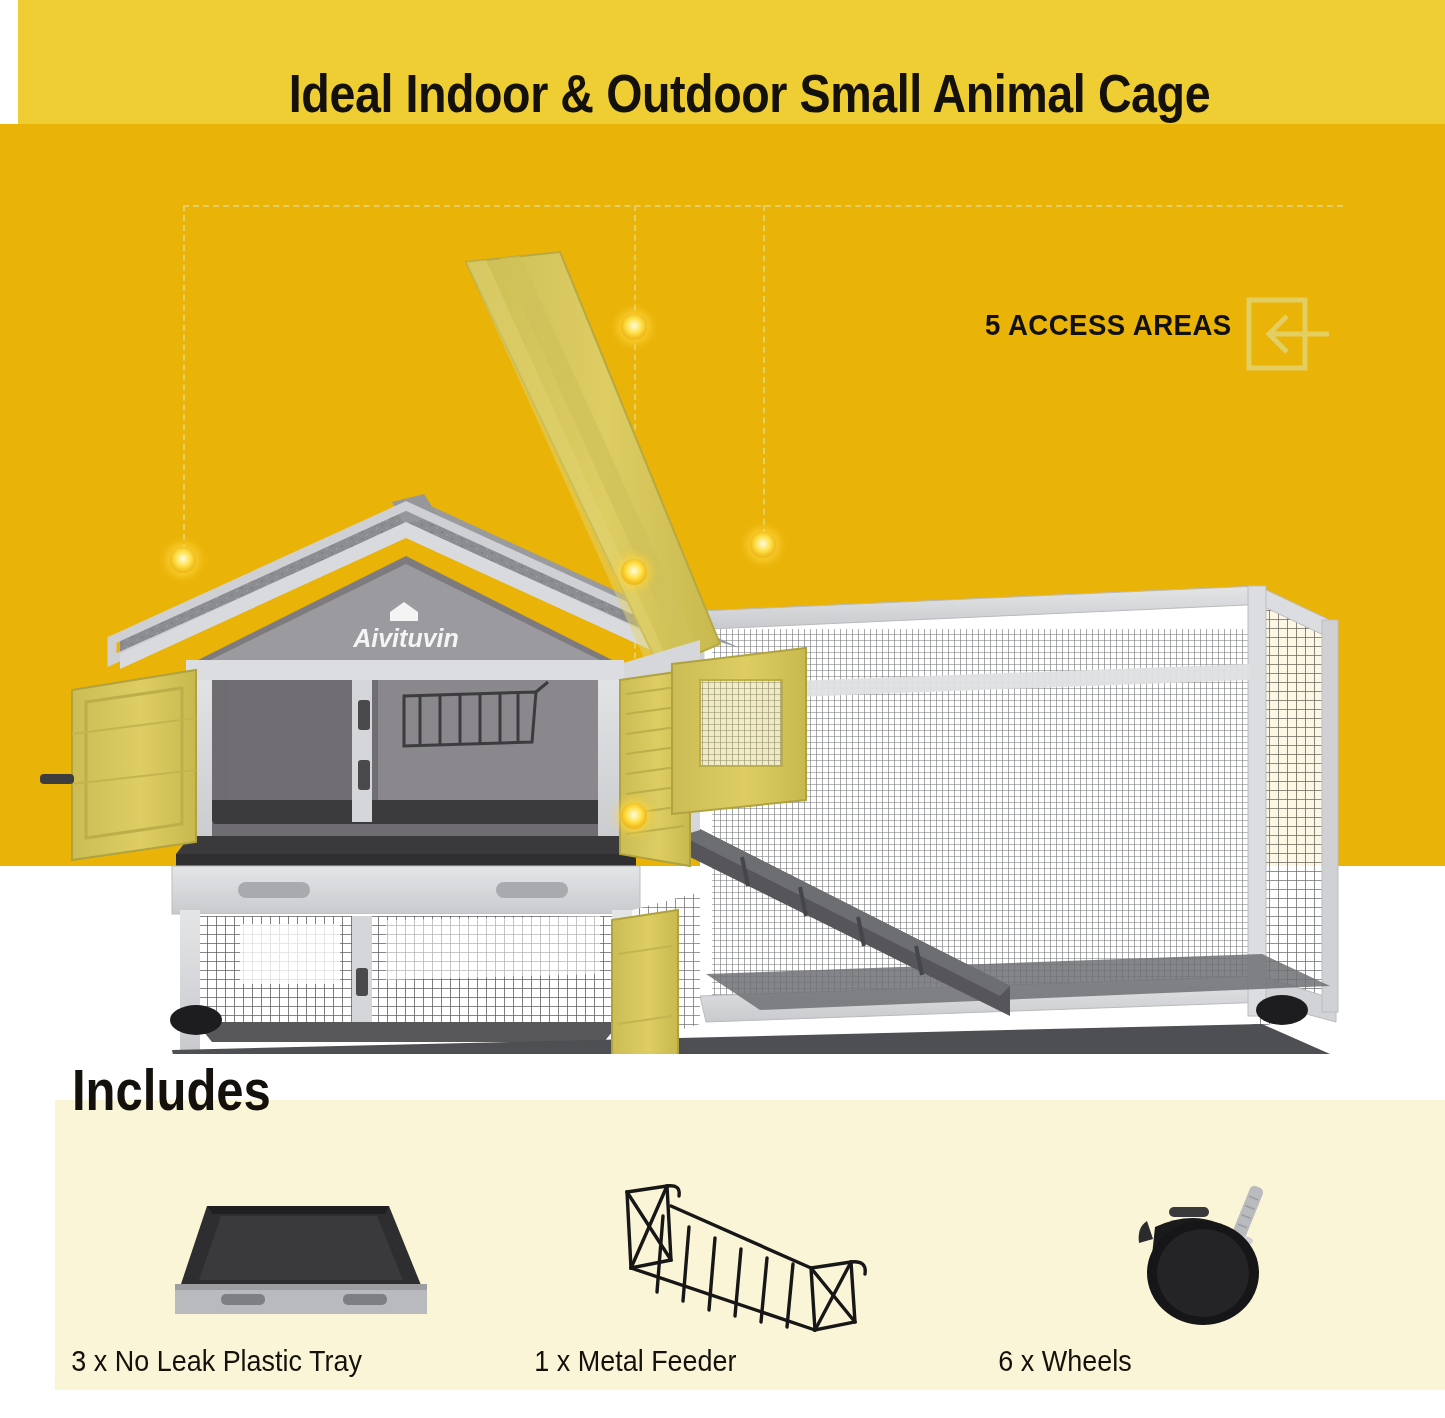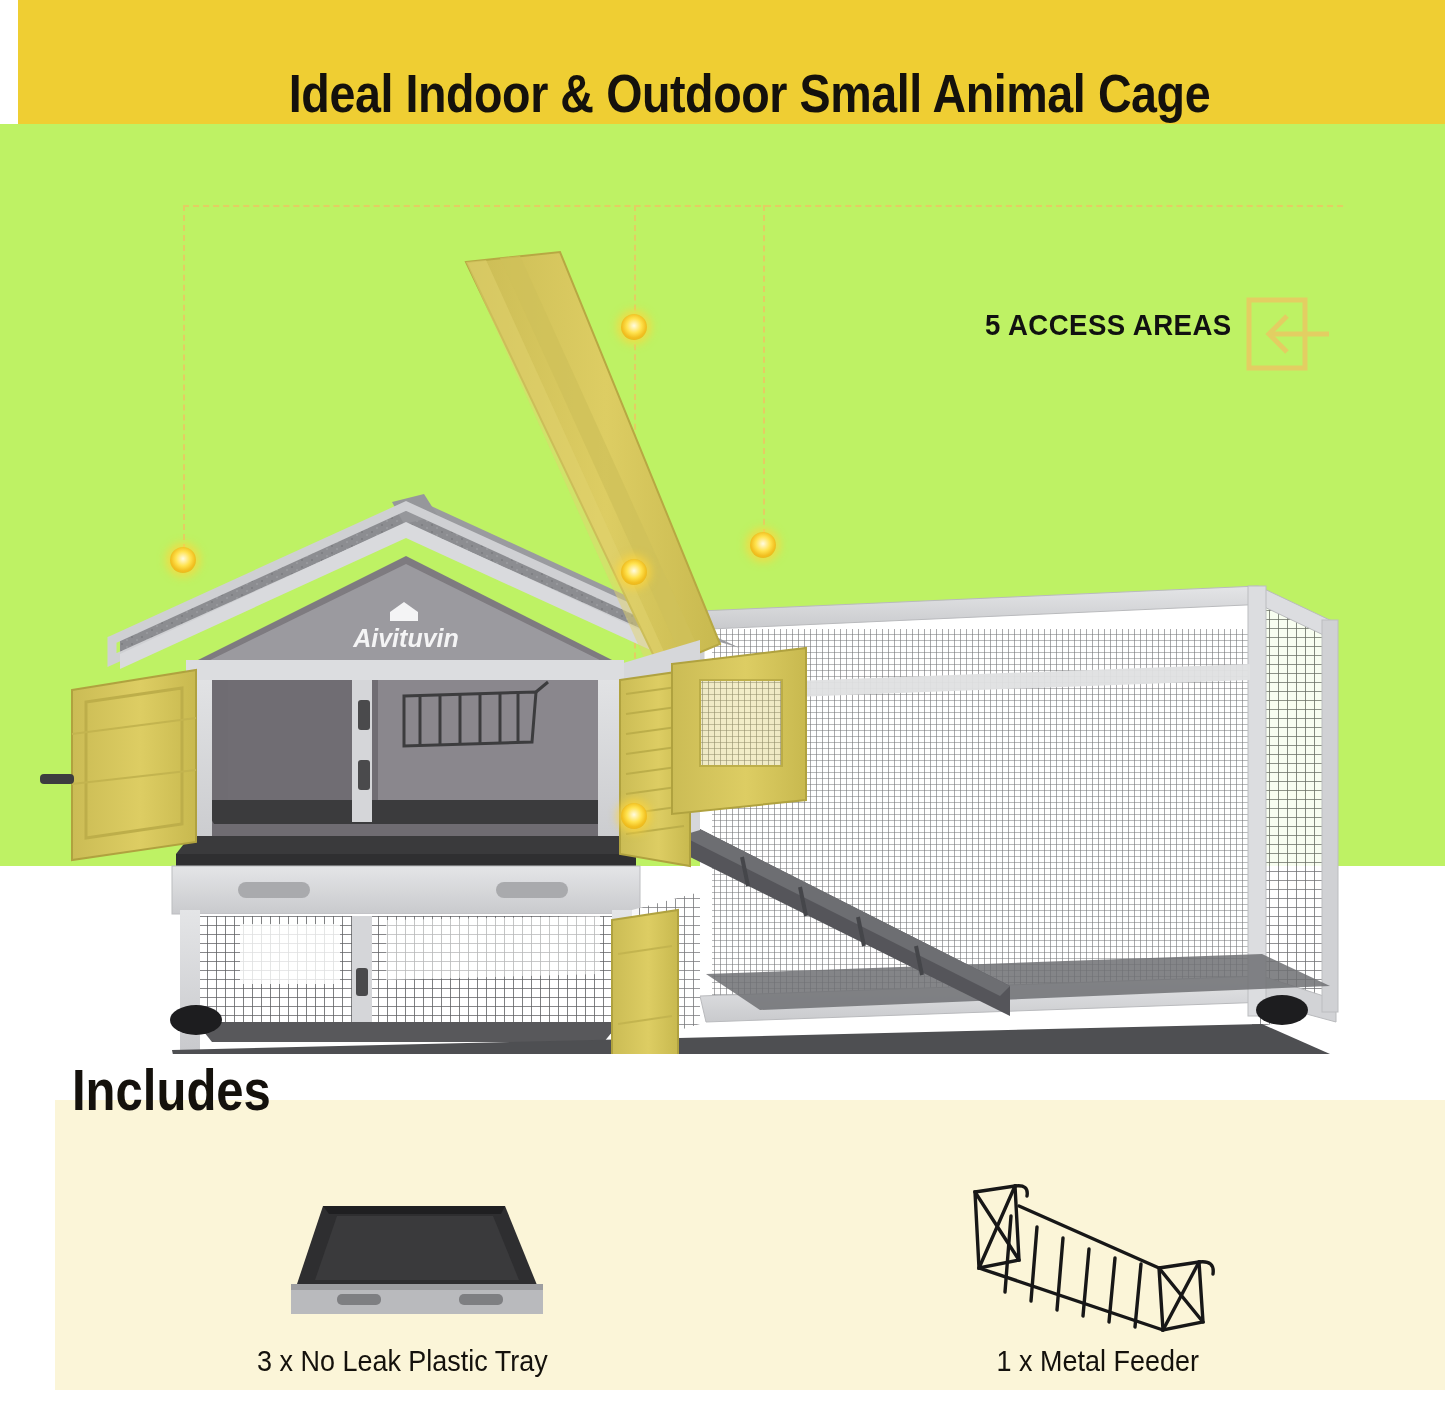--- a/index.html
+++ b/index.html
@@ -7,21 +7,21 @@
        font-family:"Liberation Sans",sans-serif;}
 
   
   .banner{position:absolute;left:18px;top:0;width:1445px;height:124px;
           background:#EFCE33;display:flex;align-items:flex-end;justify-content:center;padding-left:9px;}
   .banner-title{font-family:"Liberation Sans",sans-serif;font-weight:bold;
           font-size:53px;color:#14110c;letter-spacing:-0.5px;
           transform:scaleX(0.88);transform-origin:center;white-space:nowrap;}
 
   
-  .stage{position:absolute;left:0;top:124px;width:1445px;height:742px;background:#bef264;}
+  .stage{position:absolute;left:0;top:124px;width:1445px;height:742px;background:#eab308;}
 
   
   .cl-h{position:absolute;border-top:2px dashed #E3CE62;}
   .cl-v{position:absolute;border-left:2px dashed #E3CE62;}
 
   
   .access-label{position:absolute;left:985px;top:184px;font-size:30px;
       font-weight:bold;color:#111;letter-spacing:0.5px;transform:scaleX(0.92);
       transform-origin:left center;white-space:nowrap;}
   .access-icon{position:absolute;left:1243px;top:170px;width:90px;height:80px;}
@@ -34,21 +34,21 @@
   
   .product{position:absolute;left:0;top:0;width:1445px;height:930px;}
 
   
   .inc-panel{position:absolute;left:55px;top:1100px;width:1390px;height:290px;
       background:#FBF5D8;}
   .inc-title{position:absolute;left:72px;top:1057px;font-size:57px;font-weight:bold;
       color:#14110c;transform:scaleX(0.86);transform-origin:left center;}
   .inc-items{position:absolute;left:55px;top:1130px;width:1390px;height:288px;
       display:flex;}
-  .inc-item{flex:1;display:flex;flex-direction:column;align-items:center;
+  .inc-item{flex:1;display:flex;flex-direction:column;
       justify-content:flex-end;}
   .inc-art{height:175px;width:100%;display:flex;align-items:center;justify-content:center;}
   .inc-cap{font-size:29px;color:#14110c;margin-top:6px;margin-bottom:40px;
       transform:scaleX(0.93);white-space:nowrap;}
 </style>
 </head>
 <body>
 
 <div class="banner">
   <div class="banner-title">Ideal Indoor &amp; Outdoor Small Animal Cage</div>
@@ -304,14 +304,34 @@
           <line x1="110" y1="74" x2="104" y2="146"></line>
           <line x1="136" y1="85" x2="130" y2="152"></line>
           <line x1="162" y1="94" x2="156" y2="158"></line>
           <line x1="188" y1="100" x2="182" y2="163"></line>
         </g>
       </svg>
     </div>
     <div class="inc-cap">1 x Metal Feeder</div>
   </div>
 
+  <div class="inc-item">
+    <div class="inc-art">
+      <svg width="220" height="170" viewBox="0 0 220 170">
+        <rect x="138" y="18" width="14" height="54" rx="5" fill="#b9bbbe" transform="rotate(22 145 45)"></rect>
+        <g stroke="#9b9da0" stroke-width="1.5" transform="rotate(22 145 45)">
+          <line x1="140" y1="30" x2="150" y2="30"></line>
+            <line x1="140" y1="40" x2="150" y2="40"></line>
+          <line x1="140" y1="50" x2="150" y2="50"></line>
+            <line x1="140" y1="60" x2="150" y2="60"></line>
+        </g>
+        <ellipse cx="134" cy="74" rx="16" ry="6" fill="#cfd0d3"></ellipse>
+        <path d="M52,60 q48,-22 86,10 l-6,34 q-44,26 -84,-6 z" fill="#1a1a1c"></path>
+        <ellipse cx="100" cy="106" rx="56" ry="52" fill="#161618"></ellipse>
+        <ellipse cx="100" cy="106" rx="46" ry="44" fill="#242426"></ellipse>
+        <path d="M44,54 q-10,6 -8,22 l14,-4 z" fill="#2b2b2d"></path>
+        <rect x="66" y="40" width="40" height="10" rx="5" fill="#3a3a3c"></rect>
+      </svg>
+    </div>
+    <div class="inc-cap">6 x Wheels</div>
+  </div>
 
 </div>
 
 </body></html>

